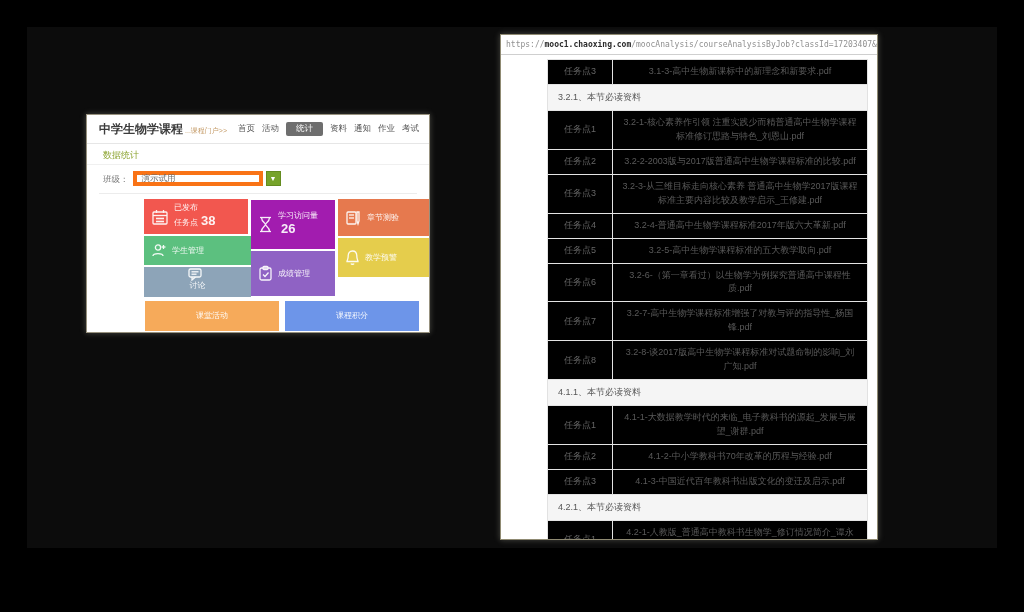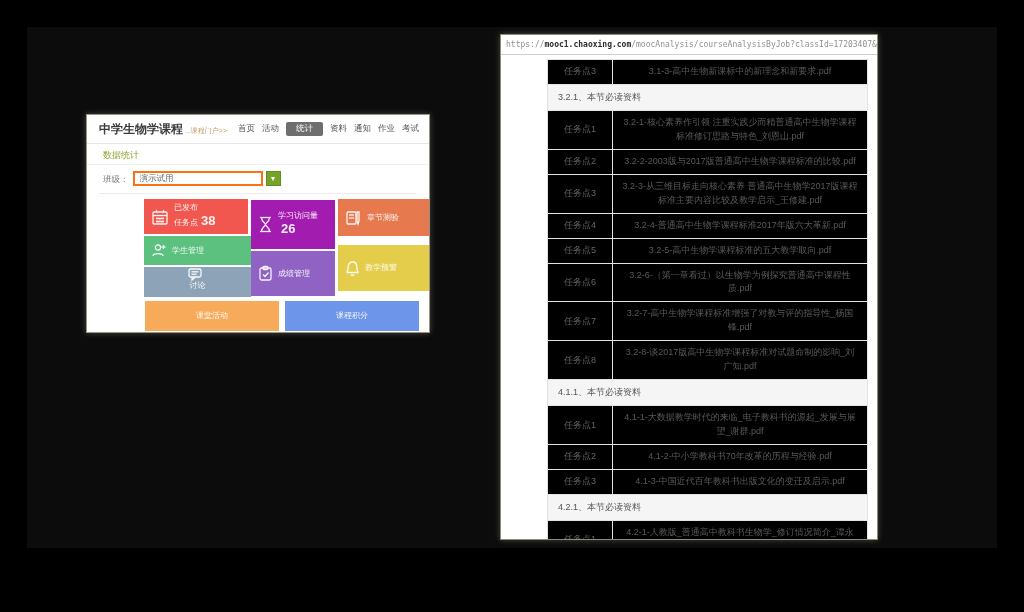--- a/index.html
+++ b/index.html
@@ -15,37 +15,37 @@
                padding:0 10px 0 12px; border-bottom:1px solid #e6e6e6; }
   .cl-title { font-size:12px; font-weight:bold; color:#3c3c3c; white-space:nowrap; }
   .cl-suffix { font-size:7px; color:#c49a66; font-weight:normal; margin-left:2px; }
   .cl-nav { display:flex; gap:7px; font-size:8.5px; color:#555; align-items:center; }
   .cl-nav span { cursor:pointer; }
   .cl-nav .active { background:#6e6e6e; color:#fff; padding:1px 10px; border-radius:2px; }
   .stats-link { position:absolute; left:16px; top:34px; font-size:9px; color:#8ba32e; cursor:pointer; }
   .hdiv1 { position:absolute; left:0; right:0; top:49px; border-top:1px solid #f0f0f0; }
   .class-row { position:absolute; left:16px; top:56px; display:flex; align-items:flex-end; }
   .class-label { font-size:8.5px; color:#777; margin-right:4px; }
-  .class-select { width:130px; height:15px; border:2px solid #f97316; font-size:8.5px; color:#666;
+  .class-select { width:130px; height:15px; border:4px solid #f97316; font-size:8.5px; color:#666;
                   display:flex; align-items:center; padding:0 5px; background:#fff; cursor:pointer; }
   .class-btn { width:15px; height:15px; margin-left:3px; background:#76a32a; color:#fff; font-size:7px;
                display:flex; align-items:center; justify-content:center; cursor:pointer; border:1px solid #648c20; }
   .hdiv2 { position:absolute; left:12px; right:12px; top:78px; border-top:1px solid #ececec; }
 
   .tiles { position:absolute; left:57px; top:84px; width:285px; height:132px; }
   .tile { position:absolute; color:#fff; display:flex; align-items:center; padding:0 7px; cursor:pointer; }
   .tile .ticon { display:flex; align-items:center; margin-right:5px; opacity:.92; }
   .tlabel { font-size:8px; opacity:.92; line-height:1.25; }
   .tnum { font-size:13px; font-weight:bold; margin-left:3px; opacity:1; }
   .t-tasks      {left:0;   top:0;    width:104px; height:35px;}
   .t-visits     {left:107px;top:1px; width:84px;  height:49px;}
   .t-quiz       {left:194px;top:0;   width:91px;  height:37px;}
   .t-students   {left:0;   top:37px; width:107px; height:29px;}
   .t-grades     {left:107px;top:52px;width:84px;  height:45px;}
-  .t-warning    {left:194px;top:46px;width:91px;  height:46px;}
+  .t-warning    {left:194px;top:39px;width:91px;  height:39px;}
   .t-discussion {left:0;   top:68px; width:107px; height:30px;}
   .t-activity   {left:1px; top:102px;width:134px; height:30px; justify-content:center;}
   .t-score      {left:141px;top:102px;width:134px;height:30px; justify-content:center;align-items:center;}
 
   
   .card-right { position:absolute; left:500px; top:34px; width:378px; height:506px; background:#fff;
                 border:1px solid #8f8a72; box-shadow:0 0 6px rgba(225,225,205,0.28); overflow:hidden; }
   .url-bar { height:20px; line-height:20px; padding:0 5px; white-space:nowrap; overflow:hidden;
              font-family:"DejaVu Sans Mono","Liberation Mono",monospace; font-size:8px; color:#909090;
              border-bottom:1px solid #cfcfcf; cursor:text; }

